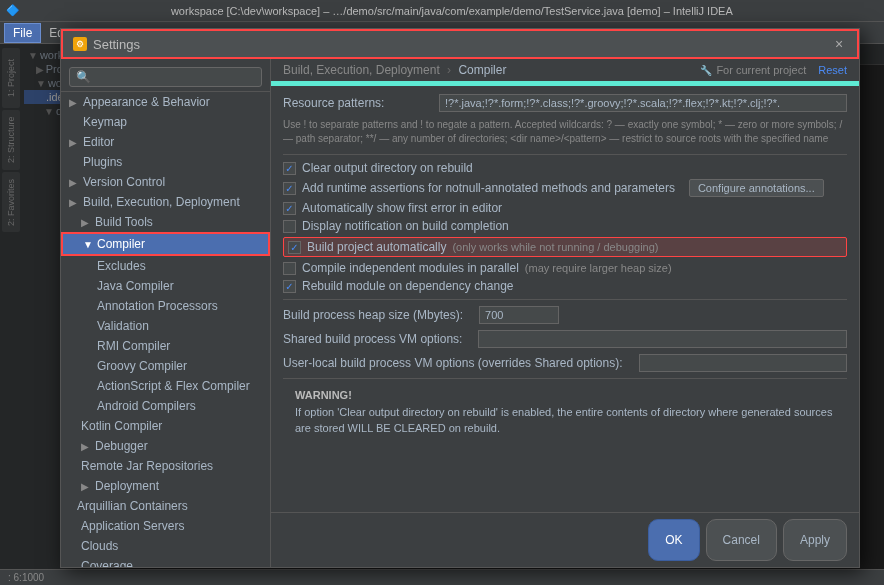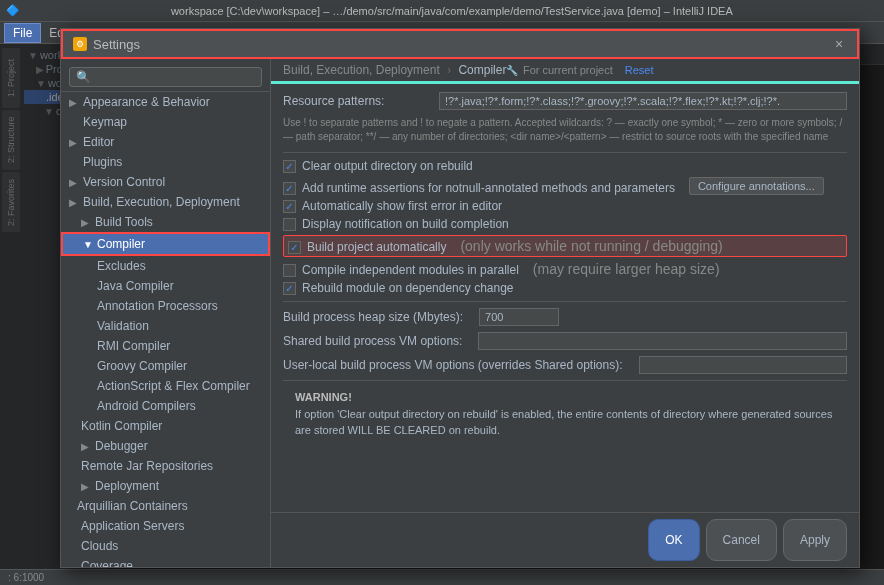--- a/index.html
+++ b/index.html
@@ -237,22 +237,23 @@
       background: #3c3f41;
       display: flex;
       flex-direction: column;
       overflow: hidden;
     }
 
     
     .breadcrumb-bar {
       display: flex;
       align-items: center;
+      justify-content: space-between;
       padding: 4px 12px;
-      border-bottom: 3px solid #5eead4;
+      border-bottom: 5px solid #5eead4;
       background: #3c3f41;
     }
     .breadcrumb-text {
       font-size: 12px;
       color: #888;
     }
     .breadcrumb-sep { color: #666; margin: 0 4px; }
     .breadcrumb-active { color: #a9b7c6; }
     .breadcrumb-tab {
       font-size: 11px;
@@ -299,21 +300,21 @@
     .helper-text {
       font-size: 10px;
       color: #888;
       margin-bottom: 8px;
       line-height: 1.4;
     }
 
     
     .checkbox-row {
       display: flex;
-      align-items: flex-end;
+      align-items: center;
       margin-bottom: 4px;
       gap: 6px;
     }
     .checkbox-row.highlighted {
       background: rgba(255,80,80,0.15);
       border: 1px solid #ff4444;
       padding: 2px 4px;
       border-radius: 2px;
     }
     .cb {
@@ -330,23 +331,22 @@
     .cb.checked::after {
       content: '✓';
       font-size: 10px;
       color: #4b8af4;
     }
     .cb-label {
       font-size: 12px;
       color: #a9b7c6;
     }
     .cb-note {
-      font-size: 14px;
+      font-size: 11px;
       color: #888;
-      margin-left: 8px;
     }
 
     
     .configure-btn {
       padding: 2px 8px;
       background: #4c5052;
       border: 1px solid #666;
       color: #a9b7c6;
       font-size: 11px;
       cursor: pointer;

